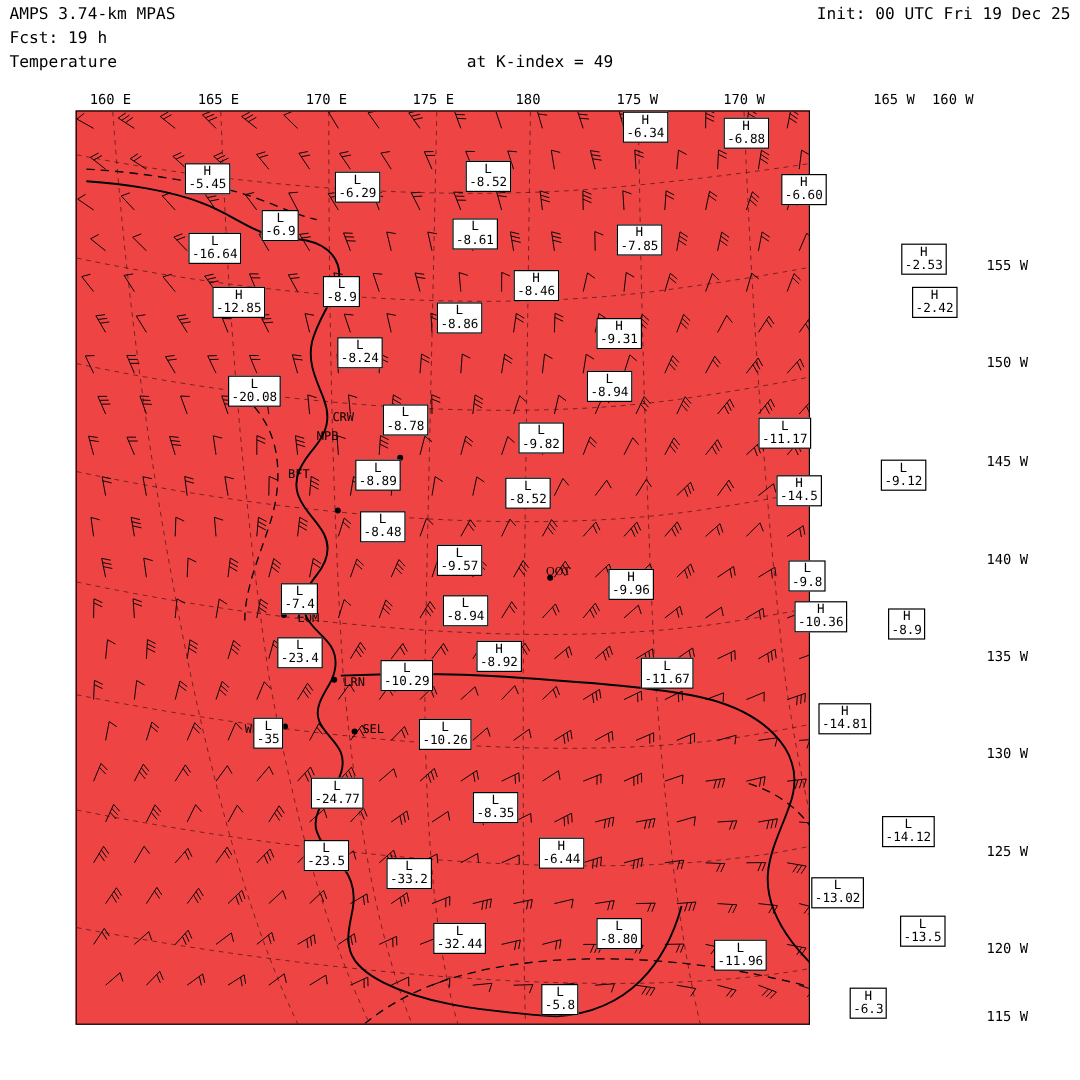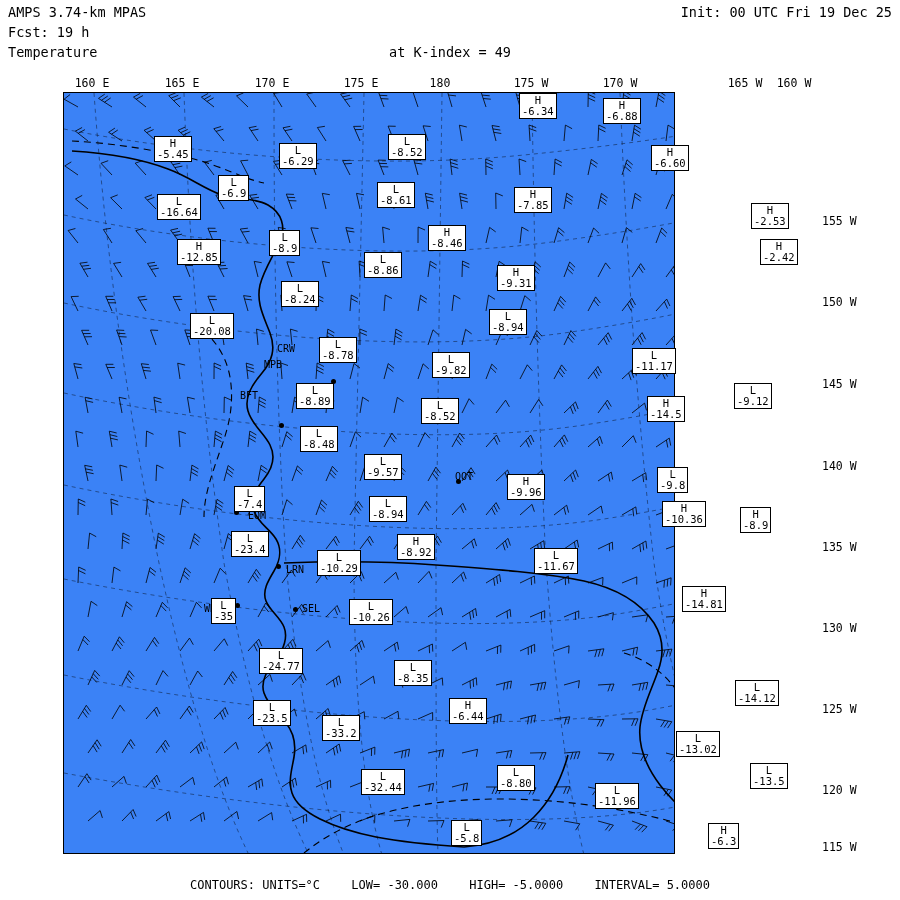--- a/index.html
+++ b/index.html
@@ -9,21 +9,21 @@
   
   .hdr{position:absolute;top:0;left:0;width:900px;height:78px;}
   .hdr .l{position:absolute;left:8px;font-size:13.5px;letter-spacing:0px;}
   .hdr .r{position:absolute;right:8px;font-size:13.5px;text-align:right;}
   .hdr .c{position:absolute;left:0;width:900px;text-align:center;font-size:13.5px;}
   .h-r1{top:4px;}
   .h-r2{top:24px;}
   .h-r3{top:44px;}
 
   
-  .frame{position:absolute;left:63px;top:92px;width:612px;height:762px;border:1px solid #000;box-sizing:border-box;overflow:hidden;background:#3b82f6;}
+  .frame{position:absolute;left:63px;top:92px;width:612px;height:762px;border:1px solid #000;box-sizing:border-box;overflow:hidden;background:#ef4444;}
   .frame svg{position:absolute;left:0;top:0;}
 
   
   .tick{position:absolute;font-size:11.5px;font-family:"DejaVu Sans Mono","Liberation Mono",monospace;white-space:nowrap;}
   .tick.top{transform:translateX(-50%);}
   .tick.right{}
 
   
   .vbox{position:absolute;border:1px solid #000;background:#fff;font-size:10.5px;line-height:11px;padding:1px 2px 1px 2px;text-align:center;white-space:nowrap;font-family:"DejaVu Sans Mono","Liberation Mono",monospace;}
   .vbox .t{display:block;height:11px;}
@@ -614,21 +614,21 @@
         </g>
     </svg>
 
     <div class="dot" style="left:267px;top:286px;"></div>
     <div class="stn" style="left:213px;top:250px;">CRW</div>
     <div class="dot" style="left:252px;top:300px;"></div>
     <div class="stn" style="left:200px;top:266px;">MPB</div>
     <div class="dot" style="left:215px;top:330px;"></div>
     <div class="stn" style="left:176px;top:297px;">BFT</div>
     <div class="dot" style="left:392px;top:386px;"></div>
-    <div class="stn" style="left:391px;top:378px;">OOT</div>
+    <div class="stn" style="left:391px;top:378px;font-family:Liberation Serif, serif;">OOT</div>
     <div class="dot" style="left:170px;top:417px;"></div>
     <div class="stn" style="left:184px;top:417px;">EOM</div>
     <div class="dot" style="left:212px;top:471px;"></div>
     <div class="stn" style="left:222px;top:471px;">LRN</div>
     <div class="dot" style="left:171px;top:510px;"></div>
     <div class="stn" style="left:140px;top:510px;">WHN</div>
     <div class="dot" style="left:229px;top:514px;"></div>
     <div class="stn" style="left:238px;top:510px;">SEL</div>
 
   </div>
@@ -849,20 +849,14 @@
       <div class="vbox" style="left: 451px; top: 820px;">
         <span class="t">L</span>
         <span class="v">-5.8</span>
       </div>
       <div class="vbox" style="left: 708px; top: 823px;">
         <span class="t">H</span>
         <span class="v">-6.3</span>
       </div>
     </div>
 
-  <div class="ftr">
-    <span>CONTOURS: UNITS=°C</span>
-    <span>LOW= -30.000</span>
-    <span>HIGH= -5.0000</span>
-    <span>INTERVAL=  5.0000</span>
-  </div>
 
 </div>
 
 </body></html>

